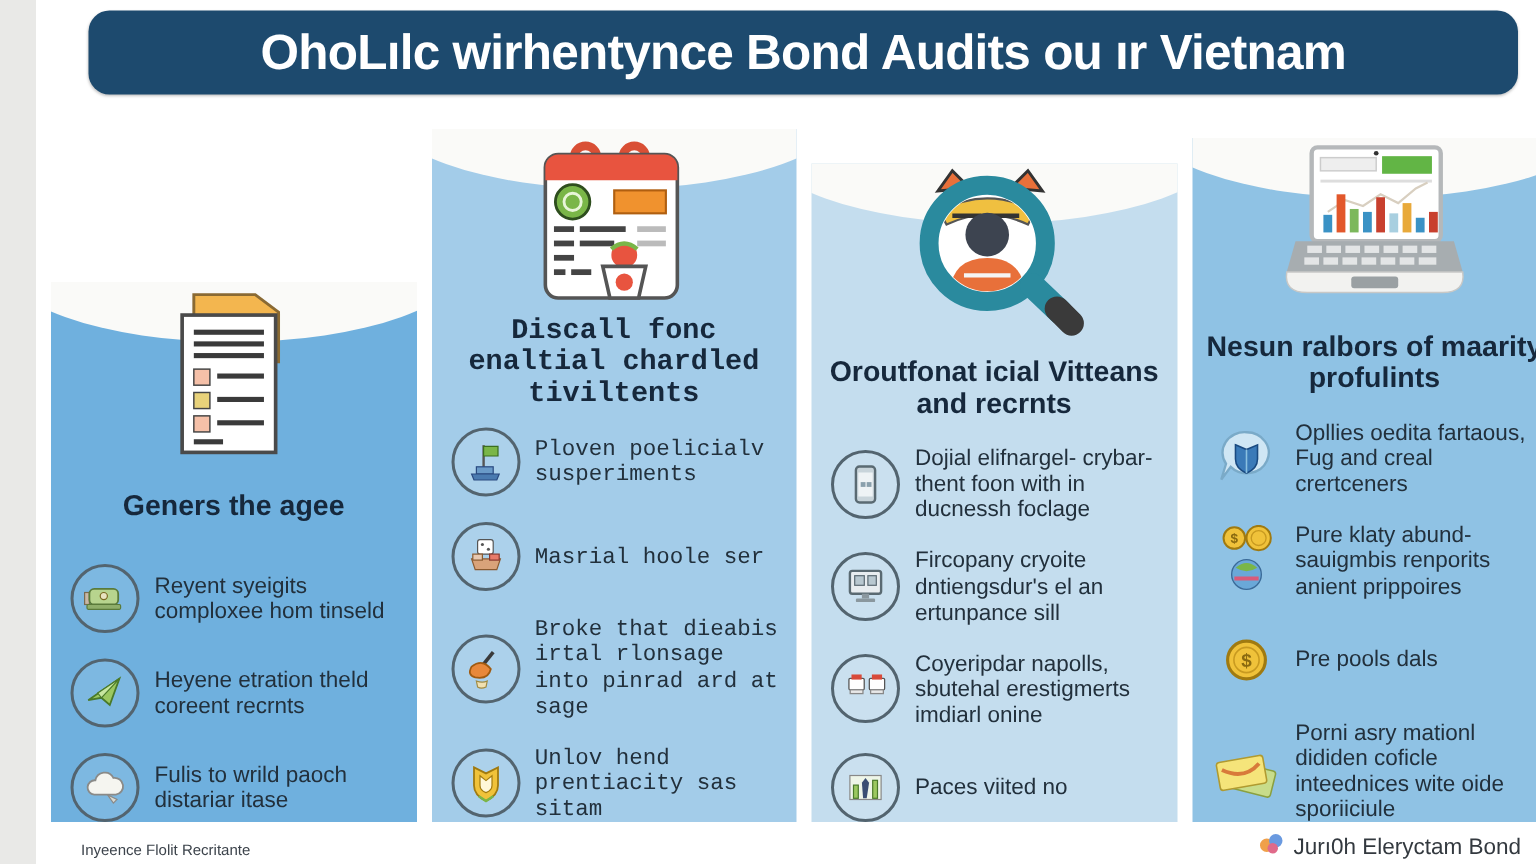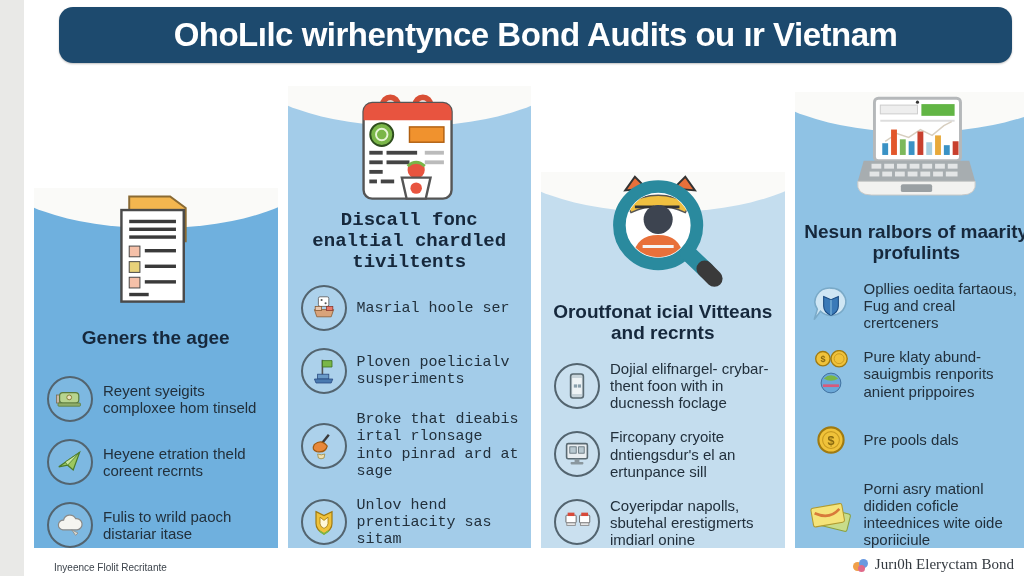--- a/index.html
+++ b/index.html
@@ -17,21 +17,21 @@
   .col-head{position:relative;z-index:2;min-height:52px;display:flex;align-items:center;justify-content:center;
             text-align:center;font-weight:bold;font-size:19px;line-height:1.12;color:#16283c;padding:0 8px;}
   .items{position:relative;z-index:2;padding:12px 8px 0 13px;display:flex;flex-direction:column;gap:17px;}
   .item{display:flex;align-items:center;gap:10px;}
   .ic{flex:0 0 46px;width:46px;height:46px;border:2.5px solid #53646f;border-radius:50%;
       display:flex;align-items:center;justify-content:center;background:rgba(255,255,255,.10);box-sizing:border-box;}
   .ic.plain{border:none;background:none;}
   .item-text{font-size:15px;line-height:1.14;color:#22303c;font-weight:500;}
   .footer-left{position:absolute;left:30px;bottom:3px;font-size:10px;color:#3c434b;}
   .footer-right{position:absolute;right:34px;bottom:3px;font-size:15px;color:#33393f;
-                display:flex;align-items:flex-end;gap:6px;font-family:Liberation Serif, serif;}
+                display:flex;align-items:flex-start;gap:6px;}
   .logo{position:relative;width:16px;height:14px;}
   .logo .dA{position:absolute;left:0;top:3px;width:9px;height:9px;border-radius:50%;background:#f0a04a;}
   .logo .dB{position:absolute;left:6px;top:0;width:9px;height:9px;border-radius:50%;background:#6a9ae0;}
   .logo .dC{position:absolute;left:5px;top:6px;width:7px;height:7px;border-radius:50%;background:#e06a8a;}
   svg{display:block;}
 </style>
 </head>
 <body>
 
 <div class="page">
@@ -116,40 +116,40 @@
           <path d="M56 80 q9 -8 18 0" fill="none" stroke="#7ab648" stroke-width="3"></path>
           <path d="M50 92 L80 92 L75 114 L55 114 Z" fill="#ffffff" stroke="#555" stroke-width="2.5"></path>
           <circle cx="65" cy="103" r="6" fill="#e8543f"></circle>
         </svg>
       </div>
       <div class="col-head">Discall fonc enaltial chardled tiviltents</div>
       <div class="items">
         <div class="item">
           <span class="ic">
             <svg width="32" height="32" viewBox="0 0 40 40">
+              <line x1="18" y1="6" x2="18" y2="26" stroke="#555" stroke-width="2"></line>
+              <path d="M18 7 h12 v8 h-12 z" fill="#7ab648" stroke="#3a6e1e"></path>
+              <rect x="12" y="24" width="14" height="6" fill="#6a9ac8" stroke="#2a4a80"></rect>
+              <path d="M8 30 h23 l-2 5 h-19 z" fill="#4a7ab0" stroke="#2a4a80"></path>
+            </svg>
+            </span>
+          <span class="item-text">Ploven poelicialv susperiments</span>
+        </div>
+        <div class="item">
+          <span class="ic">
+            <svg width="32" height="32" viewBox="0 0 40 40">
               <path d="M8 22 h24 l-3 9 h-18 z" fill="#d9a37a" stroke="#8a5a30"></path>
               <rect x="13" y="6" width="13" height="12" rx="2" fill="#fff" stroke="#555"></rect>
               <circle cx="17" cy="10" r="1.3" fill="#555"></circle>
                 <circle cx="22" cy="14" r="1.3" fill="#555"></circle>
               <rect x="9" y="18" width="8" height="5" fill="#e8c8b0" stroke="#8a5a30"></rect>
               <rect x="23" y="18" width="8" height="5" fill="#e87a6a" stroke="#8a3a30"></rect>
             </svg>
             </span>
           <span class="item-text">Masrial hoole ser</span>
-        </div>
-        <div class="item">
-          <span class="ic">
-            <svg width="32" height="32" viewBox="0 0 40 40">
-              <line x1="18" y1="6" x2="18" y2="26" stroke="#555" stroke-width="2"></line>
-              <path d="M18 7 h12 v8 h-12 z" fill="#7ab648" stroke="#3a6e1e"></path>
-              <rect x="12" y="24" width="14" height="6" fill="#6a9ac8" stroke="#2a4a80"></rect>
-              <path d="M8 30 h23 l-2 5 h-19 z" fill="#4a7ab0" stroke="#2a4a80"></path>
-            </svg>
-            </span>
-          <span class="item-text">Ploven poelicialv susperiments</span>
         </div>
         <div class="item">
           <span class="ic">
             <svg width="32" height="32" viewBox="0 0 40 40">
               <line x1="26" y1="6" x2="10" y2="26" stroke="#3a3a3a" stroke-width="3"></line>
               <path d="M8 18 q9 -7 16 2 q-2 9 -13 7 q-7 -2 -3 -9 z" fill="#e8883a" stroke="#a05a10" stroke-width="1.5"></path>
               <path d="M12 30 q5 2 9 0 l-1 5 q-4 2 -7 0 z" fill="#f0e0b0" stroke="#a08a40"></path>
             </svg>
             </span>
           <span class="item-text">Broke that dieabis irtal rlonsage into pinrad ard at sage</span>
@@ -217,20 +217,31 @@
             <svg width="34" height="34" viewBox="0 0 40 40">
               <rect x="7" y="12" width="12" height="9" rx="1" fill="#fff" stroke="#555"></rect>
               <rect x="9" y="9" width="8" height="4" fill="#d84a3a"></rect>
               <rect x="8" y="21" width="10" height="3" fill="#e8e8e8" stroke="#888"></rect>
               <rect x="23" y="12" width="12" height="9" rx="1" fill="#fff" stroke="#555"></rect>
               <rect x="25" y="9" width="8" height="4" fill="#d84a3a"></rect>
               <rect x="24" y="21" width="10" height="3" fill="#e8e8e8" stroke="#888"></rect>
             </svg>
             </span>
           <span class="item-text">Coyeripdar napolls, sbutehal erestigmerts imdiarl onine</span>
+        </div>
+        <div class="item">
+          <span class="ic">
+            <svg width="32" height="32" viewBox="0 0 40 40">
+              <rect x="7" y="10" width="26" height="20" fill="#eef5e8" stroke="#888"></rect>
+              <rect x="10" y="18" width="4" height="11" fill="#9cc860" stroke="#4a7a2a"></rect>
+              <rect x="26" y="14" width="4" height="15" fill="#9cc860" stroke="#4a7a2a"></rect>
+              <path d="M17 16 l3 -4 3 4 -2 13 h-3 z" fill="#3a4e72"></path>
+            </svg>
+            </span>
+          <span class="item-text">Paces viited no</span>
         </div>
       </div>
     </div>
 
     <div class="col" style="background: rgb(143, 194, 228);">
       <div class="col-icon">
         <svg width="132" height="118" viewBox="0 0 135 120">
           <rect x="25" y="4" width="88" height="64" rx="4" fill="#ffffff" stroke="#b5b8ba" stroke-width="3"></rect>
           <circle cx="69" cy="8" r="1.6" fill="#333"></circle>
           <rect x="31" y="11" width="38" height="9" fill="#eeeeee" stroke="#cccccc"></rect>

